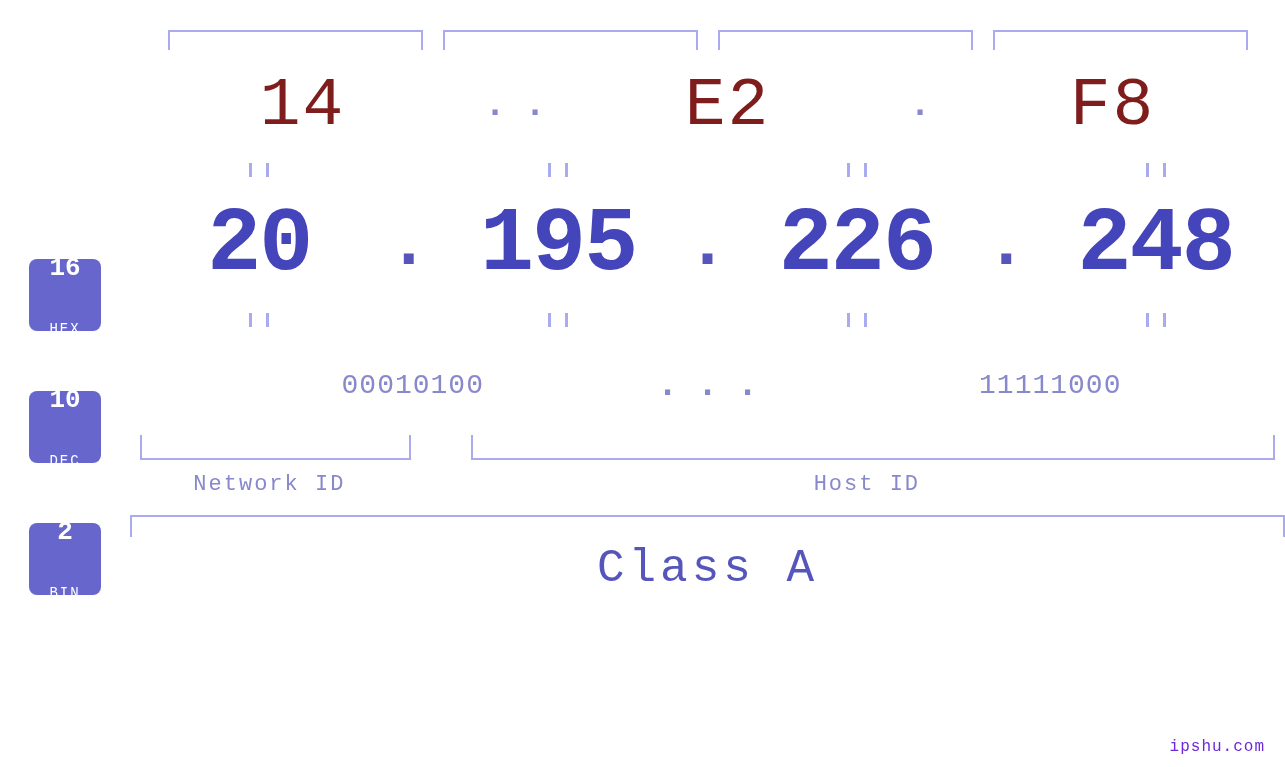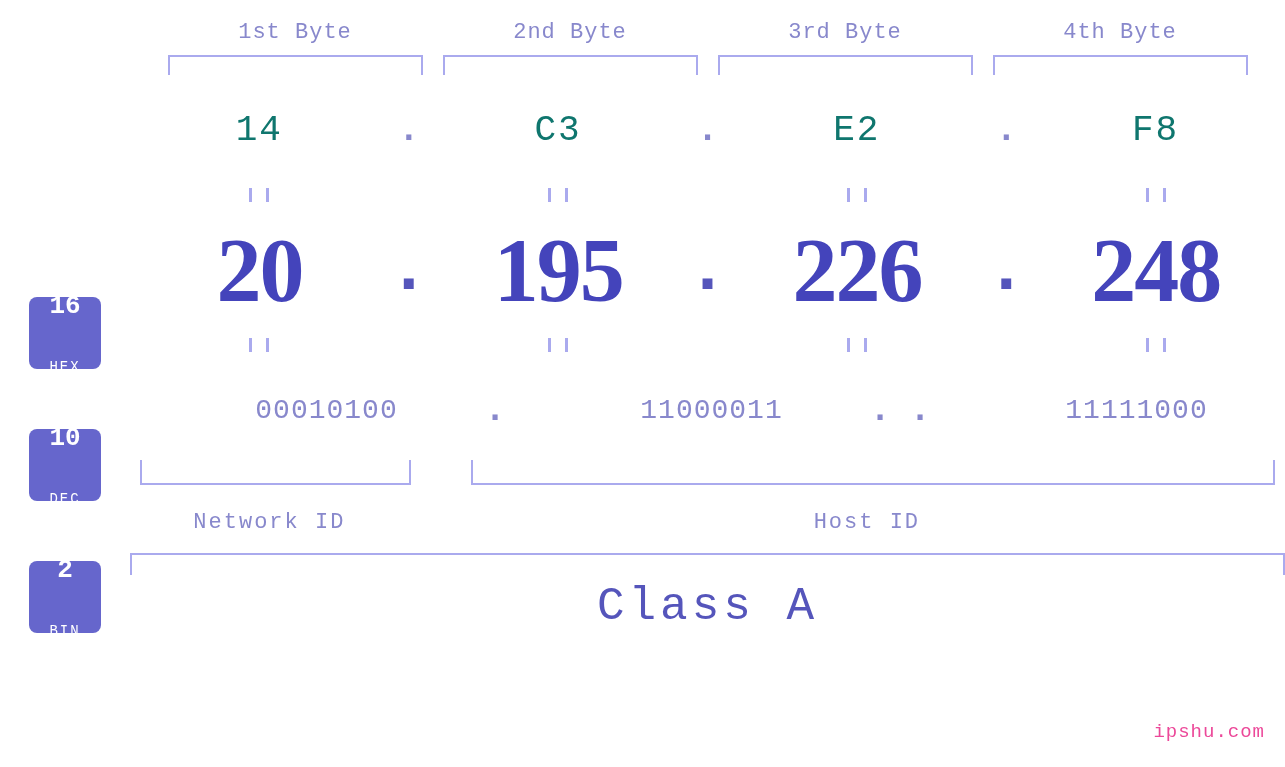--- a/index.html
+++ b/index.html
@@ -129,48 +129,47 @@
       width: 40px;
       display: flex;
       align-items: center;
       justify-content: center;
       color: #8888cc;
       font-size: 36px;
       font-weight: bold;
     }
 
     .hex-value {
-      color: #0f766e;
-      font-size: 36px;
+      color: #7f1d1d;
+      font-size: 68px;
       font-weight: 400;
       letter-spacing: 2px;
     }
 
     .dec-value {
       color: #4444bb;
       font-size: 90px;
       font-weight: 700;
       letter-spacing: -2px;
-      font-family: Liberation Serif, serif;
     }
 
     .bin-value {
       color: #8888cc;
       font-size: 28px;
       letter-spacing: 1px;
       margin-left: 48px;
     }
 
     
     .footer {
       position: absolute;
-      bottom: 24px;
+      bottom: 11px;
       right: 20px;
-      color: #ec4899;
-      font-size: 19px;
+      color: #6d28d9;
+      font-size: 16px;
       letter-spacing: 1px;
     }
 
     .parallel-lines {
       display: flex;
       flex-direction: column;
       align-items: center;
       gap: 4px;
     }
     .parallel-lines span {
@@ -184,26 +183,20 @@
       display: flex;
       flex-direction: row;
       gap: 6px;
     }
   </style>
 </head>
 <body>
 
 <div class="main-container">
 
-  <div class="byte-labels-row">
-    <div class="byte-label">1st Byte</div>
-    <div class="byte-label">2nd Byte</div>
-    <div class="byte-label">3rd Byte</div>
-    <div class="byte-label">4th Byte</div>
-  </div>
 
   <div class="bracket-row">
     <div class="bracket-box"></div>
     <div class="bracket-box"></div>
     <div class="bracket-box"></div>
     <div class="bracket-box"></div>
   </div>
 
   <div class="content-area">
 
@@ -222,23 +215,20 @@
       </div>
     </div>
 
     <div class="ip-rows-container">
 
       <div class="ip-row hex-row">
         <div class="byte-cell">
           <span class="hex-value">14</span>
         </div>
         <div class="dot-cell">.</div>
-        <div class="byte-cell">
-          <span class="hex-value">C3</span>
-        </div>
         <div class="dot-cell">.</div>
         <div class="byte-cell">
           <span class="hex-value">E2</span>
         </div>
         <div class="dot-cell">.</div>
         <div class="byte-cell">
           <span class="hex-value">F8</span>
         </div>
       </div>
 
@@ -334,37 +324,34 @@
             </div>
           </div>
         </div>
       </div>
 
       <div class="ip-row bin-row">
         <div class="byte-cell">
           <span class="bin-value">00010100</span>
         </div>
         <div class="dot-cell">.</div>
-        <div class="byte-cell">
-          <span class="bin-value">11000011</span>
-        </div>
         <div class="dot-cell">.</div>
         <div class="dot-cell">.</div>
         <div class="byte-cell">
           <span class="bin-value">11111000</span>
         </div>
       </div>
 
       <div style="display:flex; width:100%; height:25px; margin-top:5px;">
         <div style="flex:1; border:2px solid #aaaaee; border-top:none; margin:0 10px;"></div>
         <div style="width:40px;"></div>
         <div style="flex:3; border:2px solid #aaaaee; border-top:none; margin:0 10px;"></div>
       </div>
 
-      <div style="display:flex; width:100%; margin-top:25px;">
+      <div style="display:flex; width:100%; margin-top:12px;">
         <div style="flex:1; text-align:center; color:#8888cc; font-size:22px; letter-spacing:2px; font-family:'Courier New',Courier,monospace;">Network ID</div>
         <div style="width:40px;"></div>
         <div style="flex:3; text-align:center; color:#8888cc; font-size:22px; letter-spacing:2px; font-family:'Courier New',Courier,monospace;">Host ID</div>
       </div>
 
       <div style="width:100%; border:2px solid #aaaaee; border-bottom:none; height:22px; margin-top:18px;"></div>
 
       <div style="text-align:center; color:#5555bb; font-size:46px; letter-spacing:4px; font-family:'Courier New',Courier,monospace; margin-top:6px; width:100%;">Class A</div>
 
     </div>

